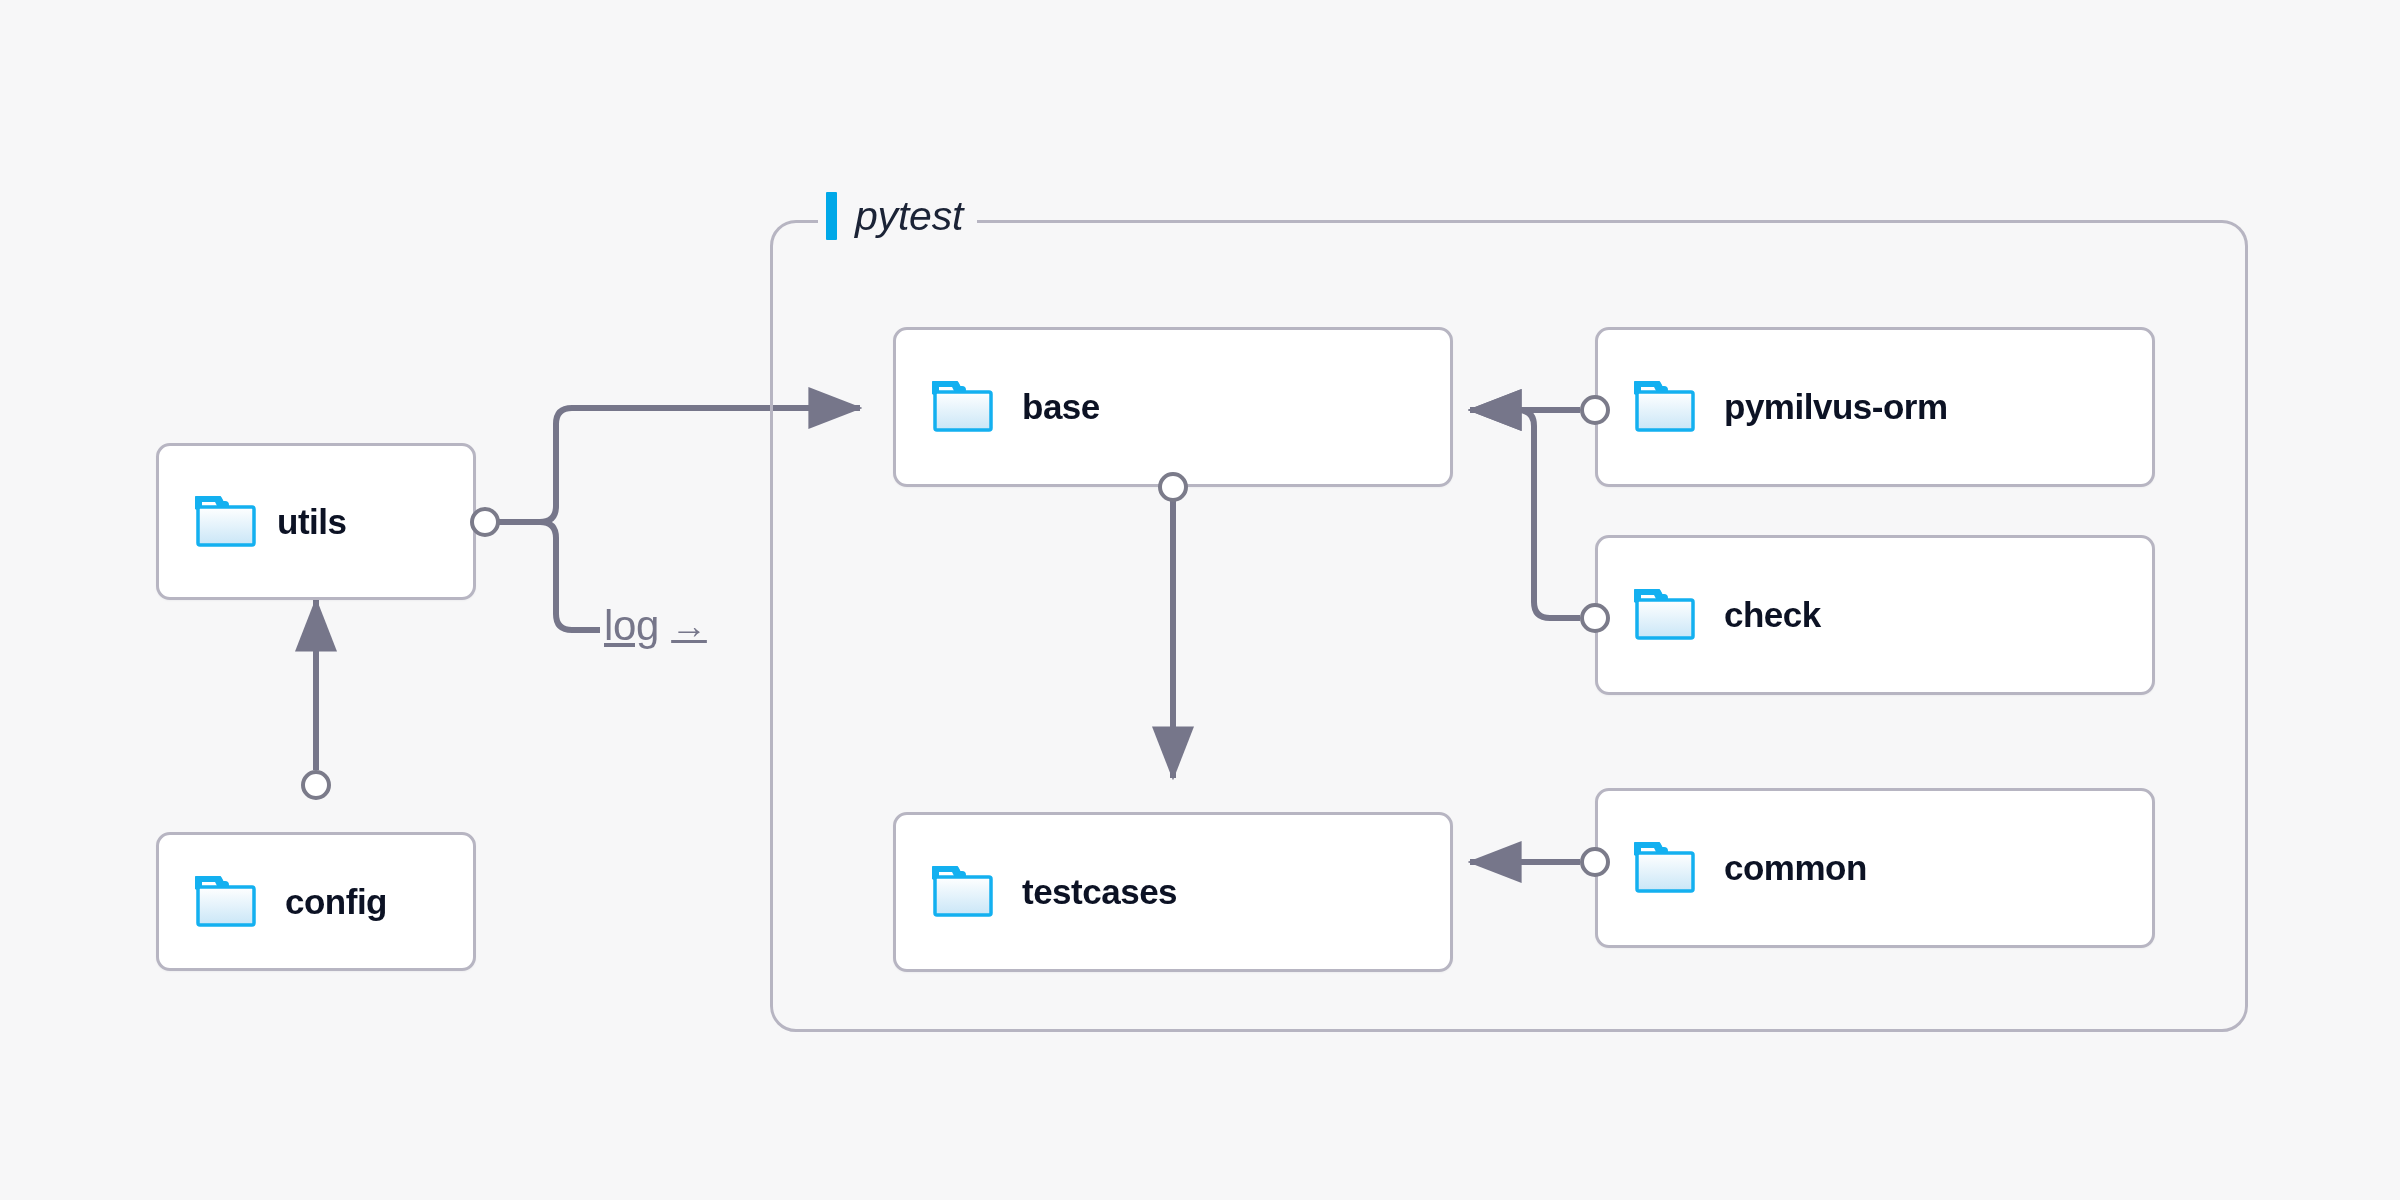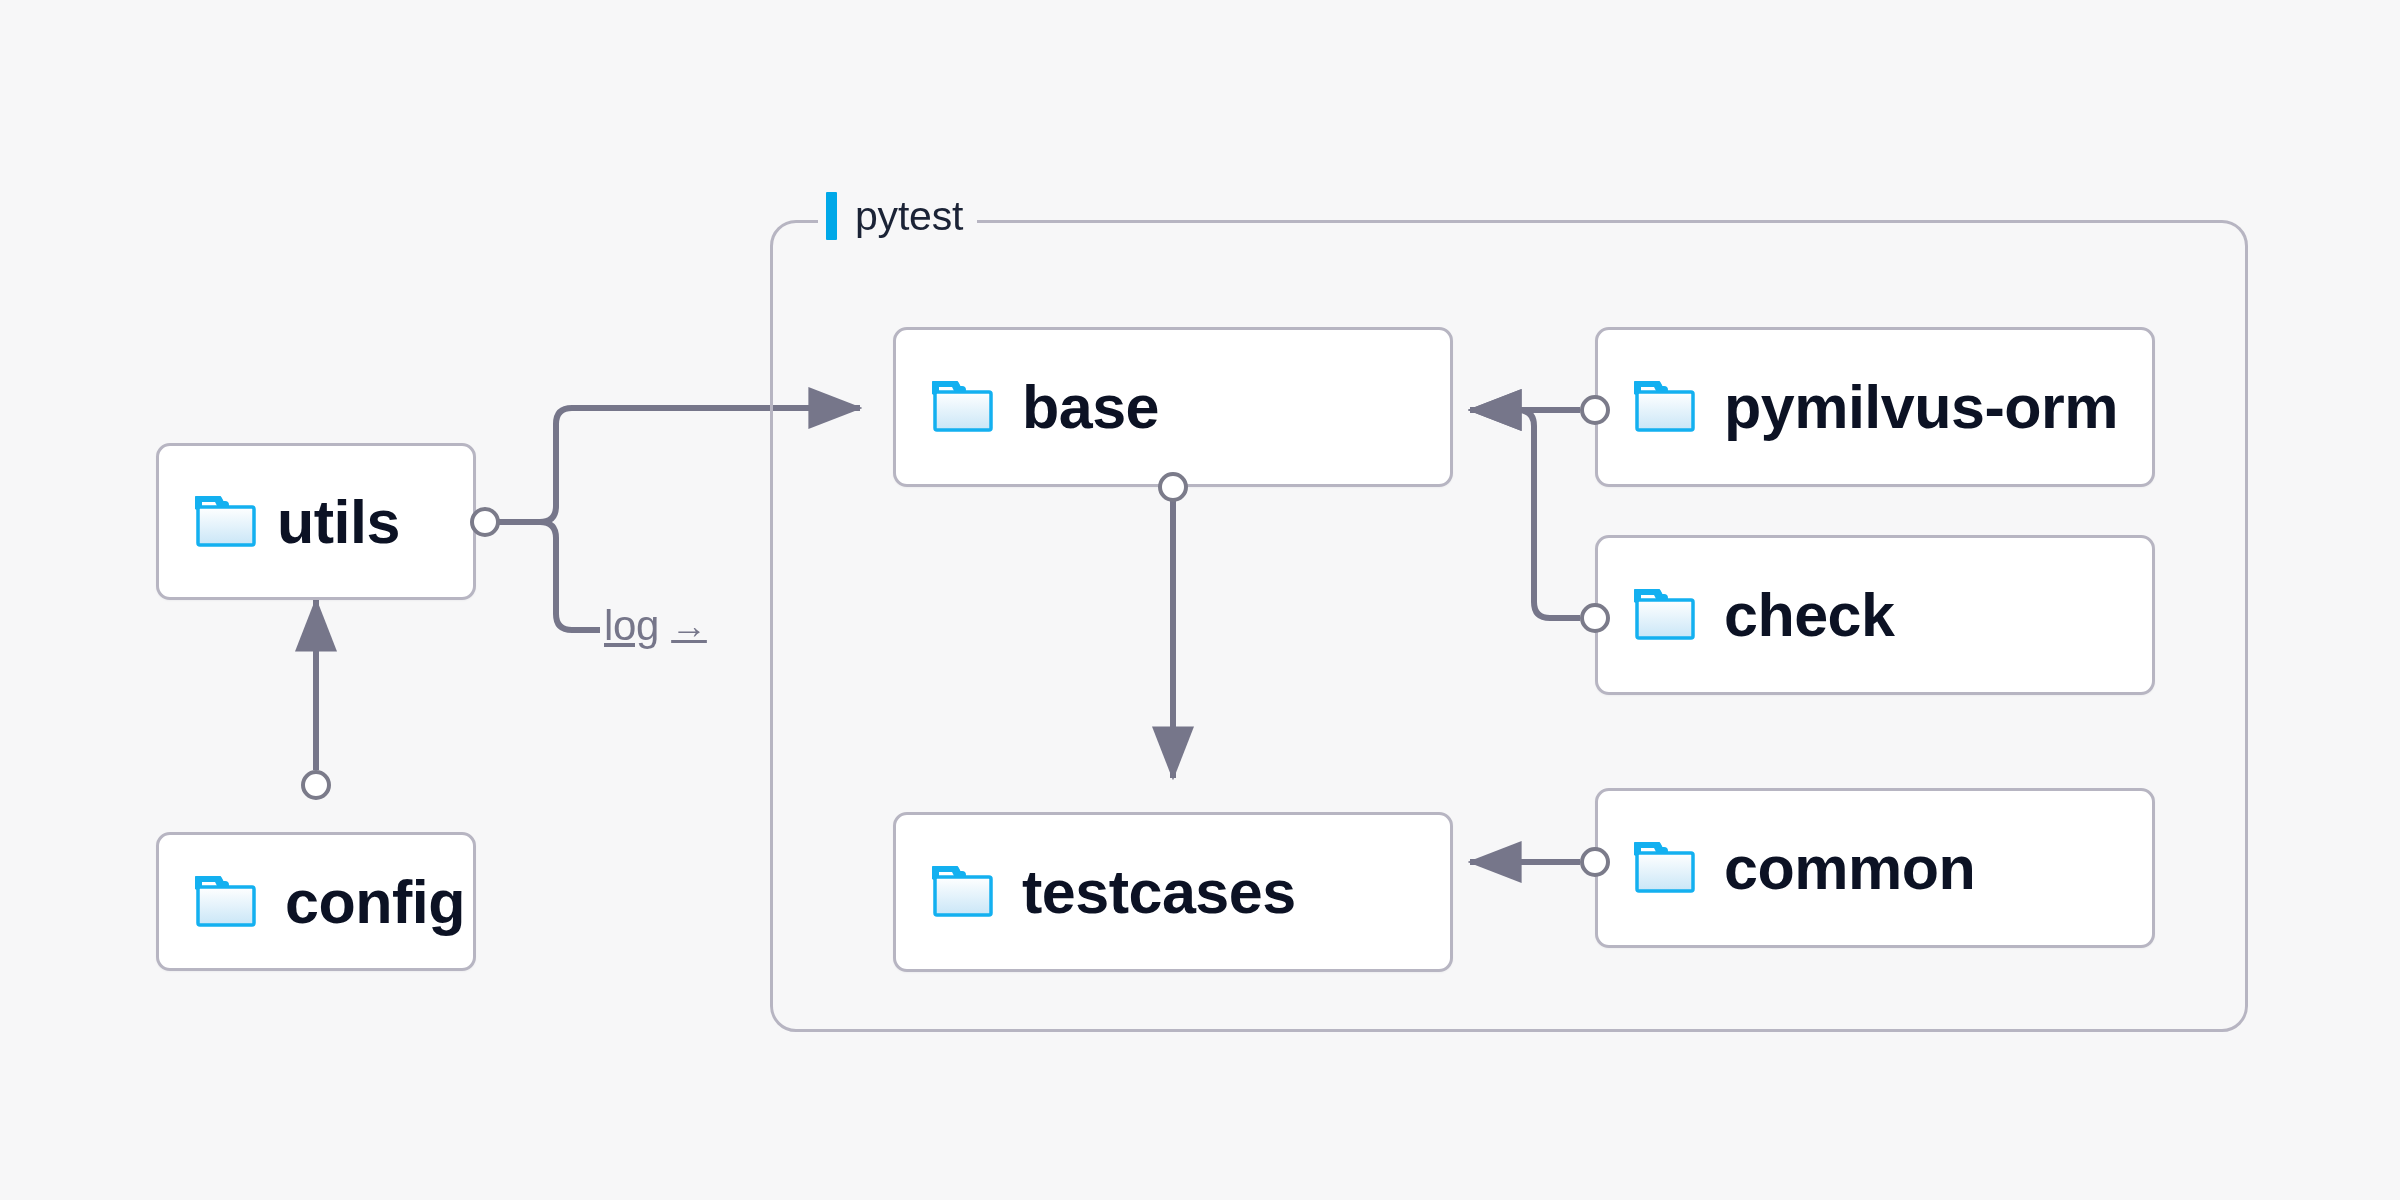--- a/index.html
+++ b/index.html
@@ -61,21 +61,21 @@
     background: #ffffff;
     border: 3px solid #b7b5c2;
     border-radius: 14px;
     display: flex;
     align-items: center;
     padding-left: 36px;
     gap: 28px;
     box-shadow: 0 1px 2px rgba(20,20,40,0.04);
   }
   .node .label {
-    font-size: 61px;
+    font-size: 35px;
     font-weight: 600;
     color: #0c1224;
     letter-spacing: -0.5px;
     white-space: nowrap;
   }
   .folder-icon { flex: 0 0 auto; display: block; }
 
   
   .port {
     position: absolute;
@@ -128,21 +128,21 @@
     <path d="M 1173,500 L 1173,778" fill="none" stroke="#76768a" stroke-width="6" marker-end="url(#arrowhead)"></path>
 
     <path d="M 1580,410 L 1470,410" fill="none" stroke="#76768a" stroke-width="6" marker-end="url(#arrowhead)"></path>
 
     <path d="M 1580,618 L 1550,618 Q 1534,618 1534,602 L 1534,426 Q 1534,410 1518,410 L 1470,410" fill="none" stroke="#76768a" stroke-width="6" marker-end="url(#arrowhead)"></path>
 
     <path d="M 1580,862 L 1470,862" fill="none" stroke="#76768a" stroke-width="6" marker-end="url(#arrowhead)"></path>
   </svg>
 
   <div class="group-box" style="left:770px; top:220px; width:1478px; height:812px;"></div>
-  <div class="group-label" style="left:818px; top:188px;">
+  <div class="group-label" style="left:818px; top:188px;font-style:italic;">
     <span class="bar"></span>
     <span class="gtext">pytest</span>
   </div>
 
   <div class="node" style="left:156px; top:443px; width:320px; height:157px;gap:20px;">
     <svg class="folder-icon" width="62" height="52" viewBox="0 0 62 52">
       <path d="M3,10 L3,5 Q3,2 6,2 L20,2 Q23,2 24,5 L26,9 L30,9" fill="none" stroke="#13b0f0" stroke-width="8" stroke-linecap="round"></path>
       <rect x="3" y="11" width="56" height="38" rx="2" fill="url(#folderGrad)" stroke="#13b0f0" stroke-width="3.5"></rect>
     </svg>
     <span class="label">utils</span>

